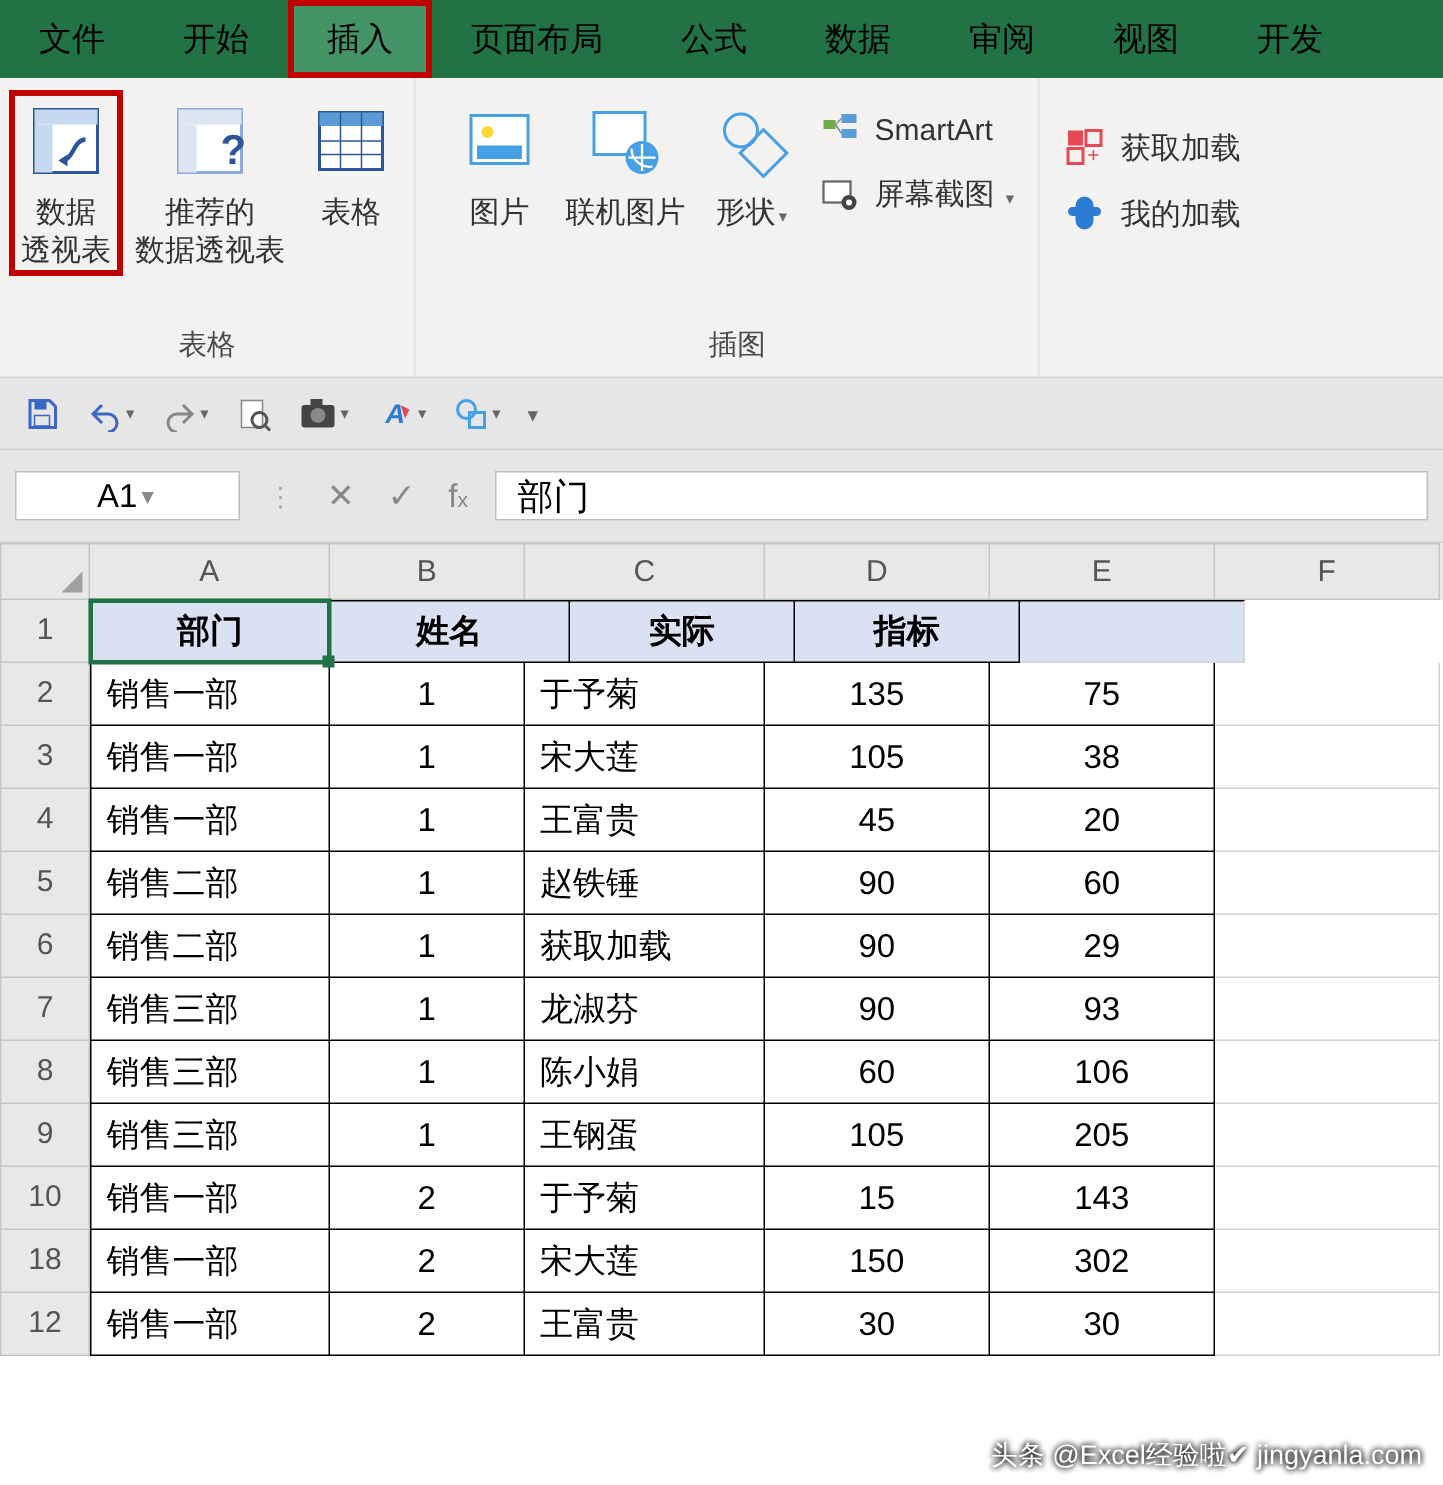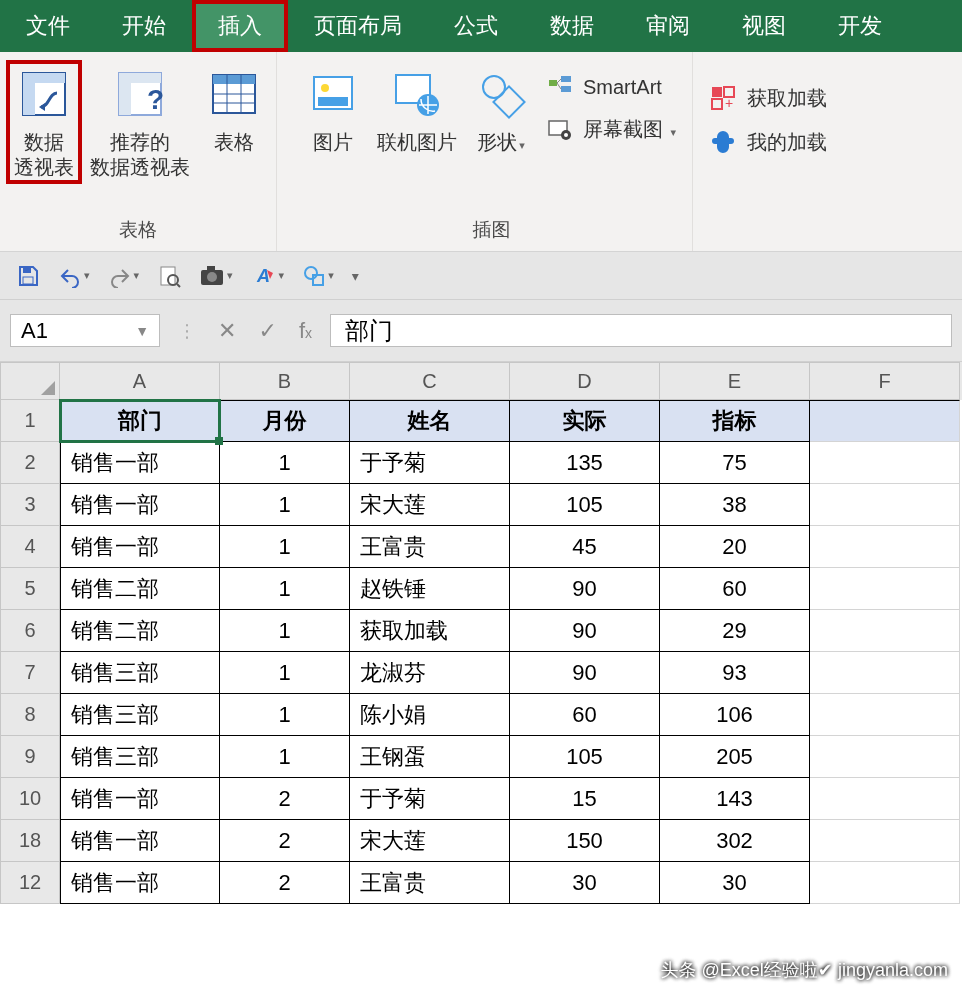--- a/index.html
+++ b/index.html
@@ -9,21 +9,21 @@
     background: #fff;
     width: 962px;
     overflow: hidden;
   }
   
   .ribbon-tabs {
     display: flex;
     background: #217346;
     height: 52px;
     align-items: stretch;
-    color: #ffffff;
+    color: #000000;
     font-size: 22px;
     font-weight: 400;
   }
   .ribbon-tab {
     padding: 0 26px;
     display: flex;
     align-items: center;
     cursor: pointer;
   }
   .ribbon-tab.active {
@@ -102,21 +102,21 @@
   .fbar {
     display:flex; align-items:stretch;
     padding:14px 10px;
     background:#e6e6e6;
     border-bottom:1px solid #d0d0d0;
     height:62px;
   }
   .namebox {
     width:150px; background:#fff; border:1px solid #bdbdbd;
     display:flex; align-items:center; padding:0 10px; font-size:22px;
-    justify-content:space-between;
+    justify-content:center;
   }
   .fbar-btns { display:flex; align-items:center; gap:22px; padding:0 18px;}
   .fbar-btn { color:#888; font-size:22px; cursor:pointer;}
   .formula-input {
     flex:1; background:#fff; border:1px solid #bdbdbd;
     display:flex; align-items:center; padding:0 14px; font-size:24px;
   }
 
   
   .sheet { display:flex; flex-direction:column; }
@@ -373,21 +373,20 @@
     <div class="col-h col-B">B</div>
     <div class="col-h col-C">C</div>
     <div class="col-h col-D">D</div>
     <div class="col-h col-E">E</div>
     <div class="col-h col-F">F</div>
   </div>
   <div id="rows">
       <div class="row hdr-row">
         <div class="row-h">1</div>
         <div class="cell col-A first-col selected">部门</div>
-        <div class="cell col-B">月份</div>
         <div class="cell col-C">姓名</div>
         <div class="cell col-E">实际</div>
         <div class="cell col-D">指标</div>
         <div class="cell col-F empty"></div>
       </div>
       <div class="row">
         <div class="row-h">2</div>
         <div class="cell col-A first-col">销售一部</div>
         <div class="cell col-B center">1</div>
         <div class="cell col-C">于予菊</div>

